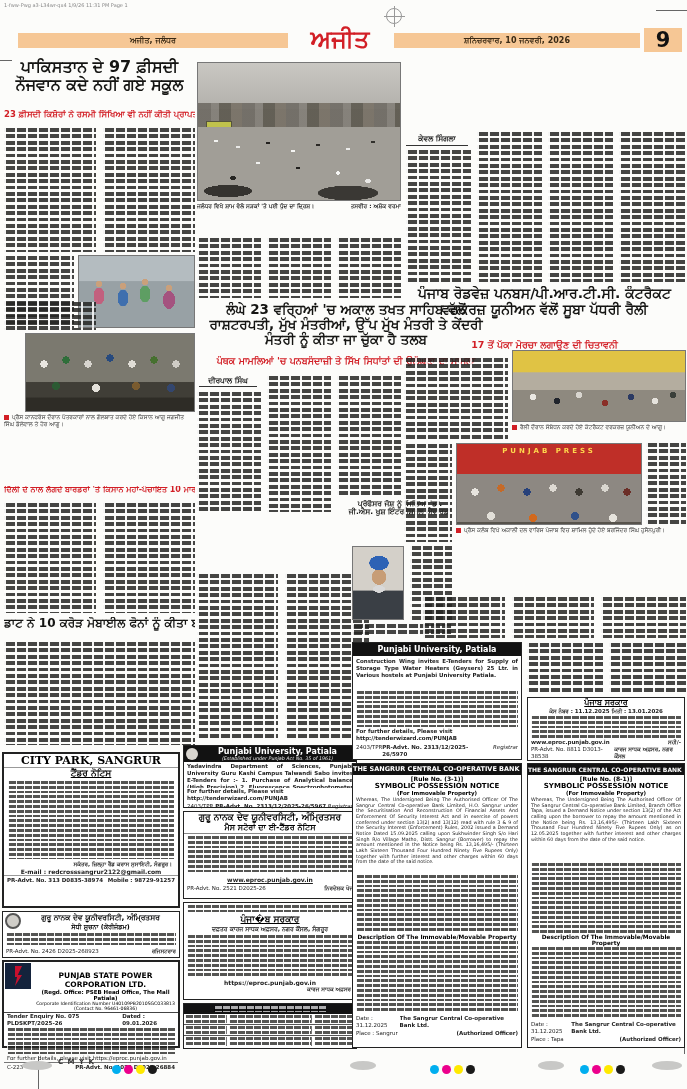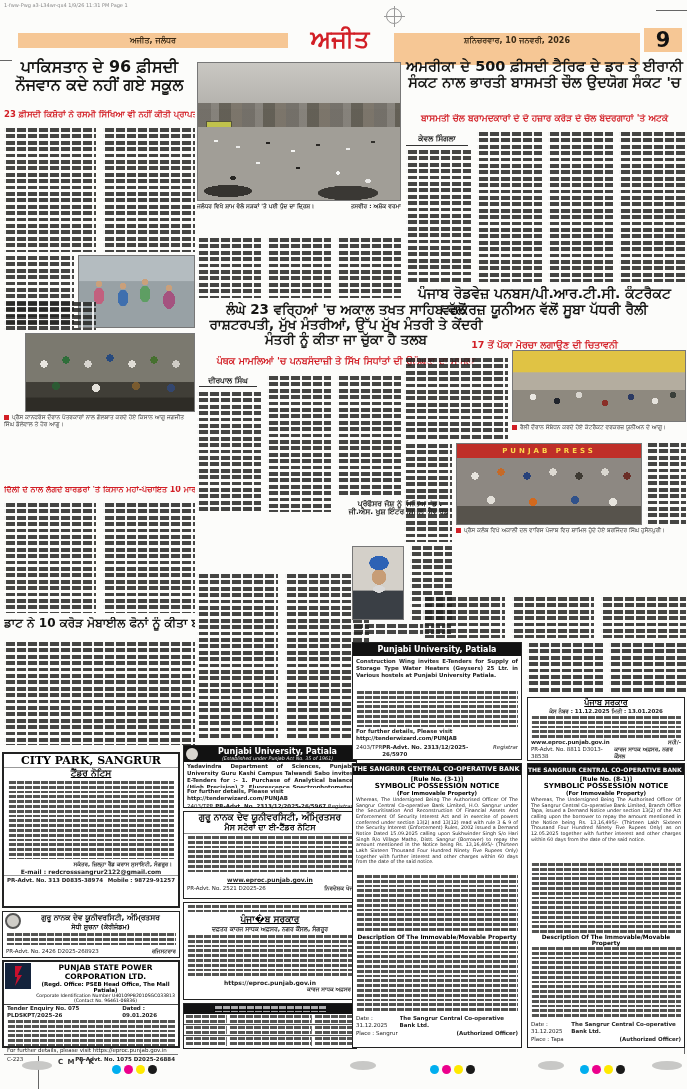--- a/index.html
+++ b/index.html
@@ -42,28 +42,28 @@
   </div>
   <div class="ab" style="left:656px;top:10px;width:31px;height:1px;background:#666;"></div>
   <div class="ab" style="left:0;top:60px;width:12px;height:1px;background:#666;"></div>
   <div class="ab" style="left:38px;top:1056px;width:1px;height:33px;background:#666;"></div>
   <div class="ab" style="left:684px;top:1032px;width:1px;height:22px;background:#666;"></div>
 
   <div class="ab peach" style="left:18px;top:33px;width:270px;height:15px;">
     <div style="font-size:8px;font-weight:700;color:#3a2a15;text-align:center;line-height:15px;overflow:hidden;">ਅਜੀਤ, ਜਲੰਧਰ</div>
   </div>
   <div class="ab" style="left:288px;top:24px;width:104px;height:30px;color:var(--red);font-size:24px;font-weight:700;text-align:center;line-height:30px;overflow:hidden;">ਅਜੀਤ</div>
-  <div class="ab peach" style="left:394px;top:33px;width:246px;height:32px;">
+  <div class="ab peach" style="left:394px;top:33px;width:246px;height:15px;">
     <div style="font-size:8px;font-weight:700;color:#3a2a15;text-align:center;line-height:15px;overflow:hidden;">ਸ਼ਨਿਚਰਵਾਰ, 10 ਜਨਵਰੀ, 2026</div>
   </div>
   <div class="ab peach" style="left:644px;top:28px;width:38px;height:24px;">
     <div style="font-size:21px;font-weight:700;color:#111;text-align:center;line-height:24px;">9</div>
   </div>
 
-  <div class="ab hd" style="left:4px;top:58px;width:191px;height:50px;font-size:16px;">ਪਾਕਿਸਤਾਨ ਦੇ 96 ਫ਼ੀਸਦੀ ਨੌਜਵਾਨ ਕਦੇ ਨਹੀਂ ਗਏ ਸਕੂਲ</div>
+  <div class="ab hd" style="left:4px;top:58px;width:191px;height:50px;font-size:16px;">ਪਾਕਿਸਤਾਨ ਦੇ 97 ਫ਼ੀਸਦੀ ਨੌਜਵਾਨ ਕਦੇ ਨਹੀਂ ਗਏ ਸਕੂਲ</div>
   <div class="ab sub" style="left:4px;top:110px;width:191px;height:13px;font-size:8.5px;">23 ਫ਼ੀਸਦੀ ਕਿਸ਼ੋਰਾਂ ਨੇ ਰਸਮੀ ਸਿੱਖਿਆ ਵੀ ਨਹੀਂ ਕੀਤੀ ਪ੍ਰਾਪਤ</div>
   <div class="ab gk" style="left:4px;top:128px;width:92px;height:124px;"></div>
   <div class="ab gk" style="left:103px;top:128px;width:92px;height:124px;"></div>
   <div class="ab gk" style="left:4px;top:256px;width:70px;height:72px;"></div>
   <div class="ab photo" style="left:78px;top:255px;width:117px;height:73px;background:#9fa8ac;
               background-image:
                 radial-gradient(9px 14px at 20px 40px,#c2607e 0 60%,transparent 61%),
                 radial-gradient(9px 14px at 44px 42px,#3f6fae 0 60%,transparent 61%),
                 radial-gradient(9px 14px at 66px 38px,#5e9e63 0 60%,transparent 61%),
                 radial-gradient(10px 15px at 90px 44px,#a4527f 0 60%,transparent 61%),
@@ -94,22 +94,20 @@
           radial-gradient(5px 3px at 35px 51px,#262522 60%,transparent 62%),
           radial-gradient(5px 3px at 170px 54px,#e9e9e7 60%,transparent 62%),
           radial-gradient(40px 10px at 30px 64px,#35332f 0 60%,transparent 61%),
           radial-gradient(50px 12px at 150px 66px,#3a3834 0 60%,transparent 61%);"></div>
   </div>
   <div class="ab" style="left:197px;top:203px;width:204px;height:10px;display:flex;justify-content:space-between;">
     <span class="cap" style="font-weight:700;">ਜਲੰਧਰ ਵਿਖੇ ਸ਼ਾਮ ਵੇਲੇ ਸੜਕਾਂ 'ਤੇ ਪਈ ਧੁੰਦ ਦਾ ਦ੍ਰਿਸ਼।</span>
     <span class="cap" style="font-weight:700;">ਤਸਵੀਰ : ਅਸ਼ੋਕ ਵਰਮਾ</span>
   </div>
 
-  <div class="ab hd" style="left:404px;top:58px;width:281px;height:54px;font-size:14.5px;">ਅਮਰੀਕਾ ਦੇ 500 ਫ਼ੀਸਦੀ ਟੈਰਿਫ ਦੇ ਡਰ ਤੇ ਈਰਾਨੀ ਸੰਕਟ ਨਾਲ ਭਾਰਤੀ ਬਾਸਮਤੀ ਚੌਲ ਉਦਯੋਗ ਸੰਕਟ 'ਚ</div>
-  <div class="ab sub" style="left:404px;top:114px;width:281px;height:13px;font-size:9px;">ਬਾਸਮਤੀ ਚੌਲ ਬਰਾਮਦਕਾਰਾਂ ਦੇ ਦੋ ਹਜ਼ਾਰ ਕਰੋੜ ਦੇ ਚੌਲ ਬੰਦਰਗਾਹਾਂ 'ਤੇ ਅਟਕੇ</div>
   <div class="ab byl" style="left:406px;top:134px;width:62px;height:12px;">ਕੇਵਲ ਸਿੰਗਲਾ</div>
   <div class="ab gk" style="left:406px;top:150px;width:65px;height:132px;"></div>
   <div class="ab gk" style="left:477px;top:132px;width:65px;height:150px;"></div>
   <div class="ab gk" style="left:548px;top:132px;width:65px;height:150px;"></div>
   <div class="ab gk" style="left:619px;top:132px;width:66px;height:150px;"></div>
 
   <div class="ab gk" style="left:197px;top:238px;width:64px;height:60px;"></div>
   <div class="ab gk" style="left:267px;top:238px;width:64px;height:60px;"></div>
   <div class="ab gk" style="left:337px;top:238px;width:64px;height:60px;"></div>
 
@@ -169,21 +167,21 @@
           background-image:
             radial-gradient(16px 12px at 26px 16px,#2d62b5 0 60%,transparent 61%),
             radial-gradient(12px 13px at 26px 30px,#c79d76 0 60%,transparent 61%),
             radial-gradient(10px 6px at 26px 42px,#d9d9d9 0 60%,transparent 61%),
             linear-gradient(180deg,#d4d0c9 0 60%,#3a3f45 61% 100%);"></div>
   <div class="ab gk" style="left:410px;top:546px;width:42px;height:74px;"></div>
   <div class="ab gk" style="left:352px;top:624px;width:100px;height:12px;"></div>
   <div class="ab gk" style="left:404px;top:444px;width:48px;height:98px;"></div>
 
   <div class="ab photo" style="left:456px;top:443px;width:186px;height:82px;background:#847f79;">
-    <div class="bar" style="height:14px;background:#bf2f28;color:#ffd84d;font-size:7px;letter-spacing:3px;line-height:14px;">PUNJAB PRESS</div>
+    <div class="bar" style="height:30px;background:#bf2f28;color:#ffd84d;font-size:7px;letter-spacing:3px;line-height:14px;">PUNJAB PRESS</div>
     <div style="height:68px;
         background-image:
           radial-gradient(6px 6px at 18px 18px,#e7e4de 0 60%,transparent 61%),
           radial-gradient(6px 6px at 44px 14px,#c56a28 0 60%,transparent 61%),
           radial-gradient(6px 6px at 70px 18px,#27417a 0 60%,transparent 61%),
           radial-gradient(6px 6px at 96px 14px,#ddd9d2 0 60%,transparent 61%),
           radial-gradient(6px 6px at 122px 18px,#3e3a33 0 60%,transparent 61%),
           radial-gradient(6px 6px at 148px 14px,#d9d6cf 0 60%,transparent 61%),
           radial-gradient(6px 6px at 170px 18px,#6b2e27 0 60%,transparent 61%),
           radial-gradient(7px 7px at 34px 42px,#e2dfd8 0 60%,transparent 61%),
@@ -228,21 +226,21 @@
       <span class="tiny" style="font-weight:700;">ਰਜਿਸਟਰਾਰ</span>
     </div>
   </div>
 
   <div class="ab bx" style="left:2px;top:960px;width:178px;height:88px;border-width:2px;">
     <div style="display:flex;gap:3px;border-bottom:1px solid #444;padding:1px;">
       <div style="width:26px;height:26px;background:#14233c;flex:none;position:relative;">
         <div style="position:absolute;left:10px;top:3px;width:7px;height:20px;background:#c8102e;clip-path:polygon(0 0,100% 0,40% 45%,100% 45%,0 100%,30% 55%,0 55%);"></div>
       </div>
       <div style="flex:1;">
-        <div style="font-size:7.5px;font-weight:700;text-align:center;">PUNJAB STATE POWER CORPORATION LTD.</div>
+        <div style="font-size:7.5px;font-weight:700;text-align:center;margin-top:8px;">PUNJAB STATE POWER CORPORATION LTD.</div>
         <div style="font-size:5.5px;text-align:center;font-weight:700;">(Regd. Office: PSEB Head Office, The Mall Patiala)</div>
         <div style="font-size:4.6px;text-align:center;">Corporate Identification Number U40109PB2010SGC033813 (Contact No. 96461-06836)</div>
       </div>
     </div>
     <div style="display:flex;justify-content:space-between;padding:0 3px;">
       <span class="tiny" style="font-weight:700;">Tender Enquiry No. 075 PLDSKPT/2025-26</span>
       <span class="tiny" style="font-weight:700;">Dated : 09.01.2026</span>
     </div>
     <div class="gl" style="height:26px;margin:1px 3px;"></div>
     <div class="tiny" style="padding:0 3px;">For further details, please visit https://eproc.punjab.gov.in</div>

